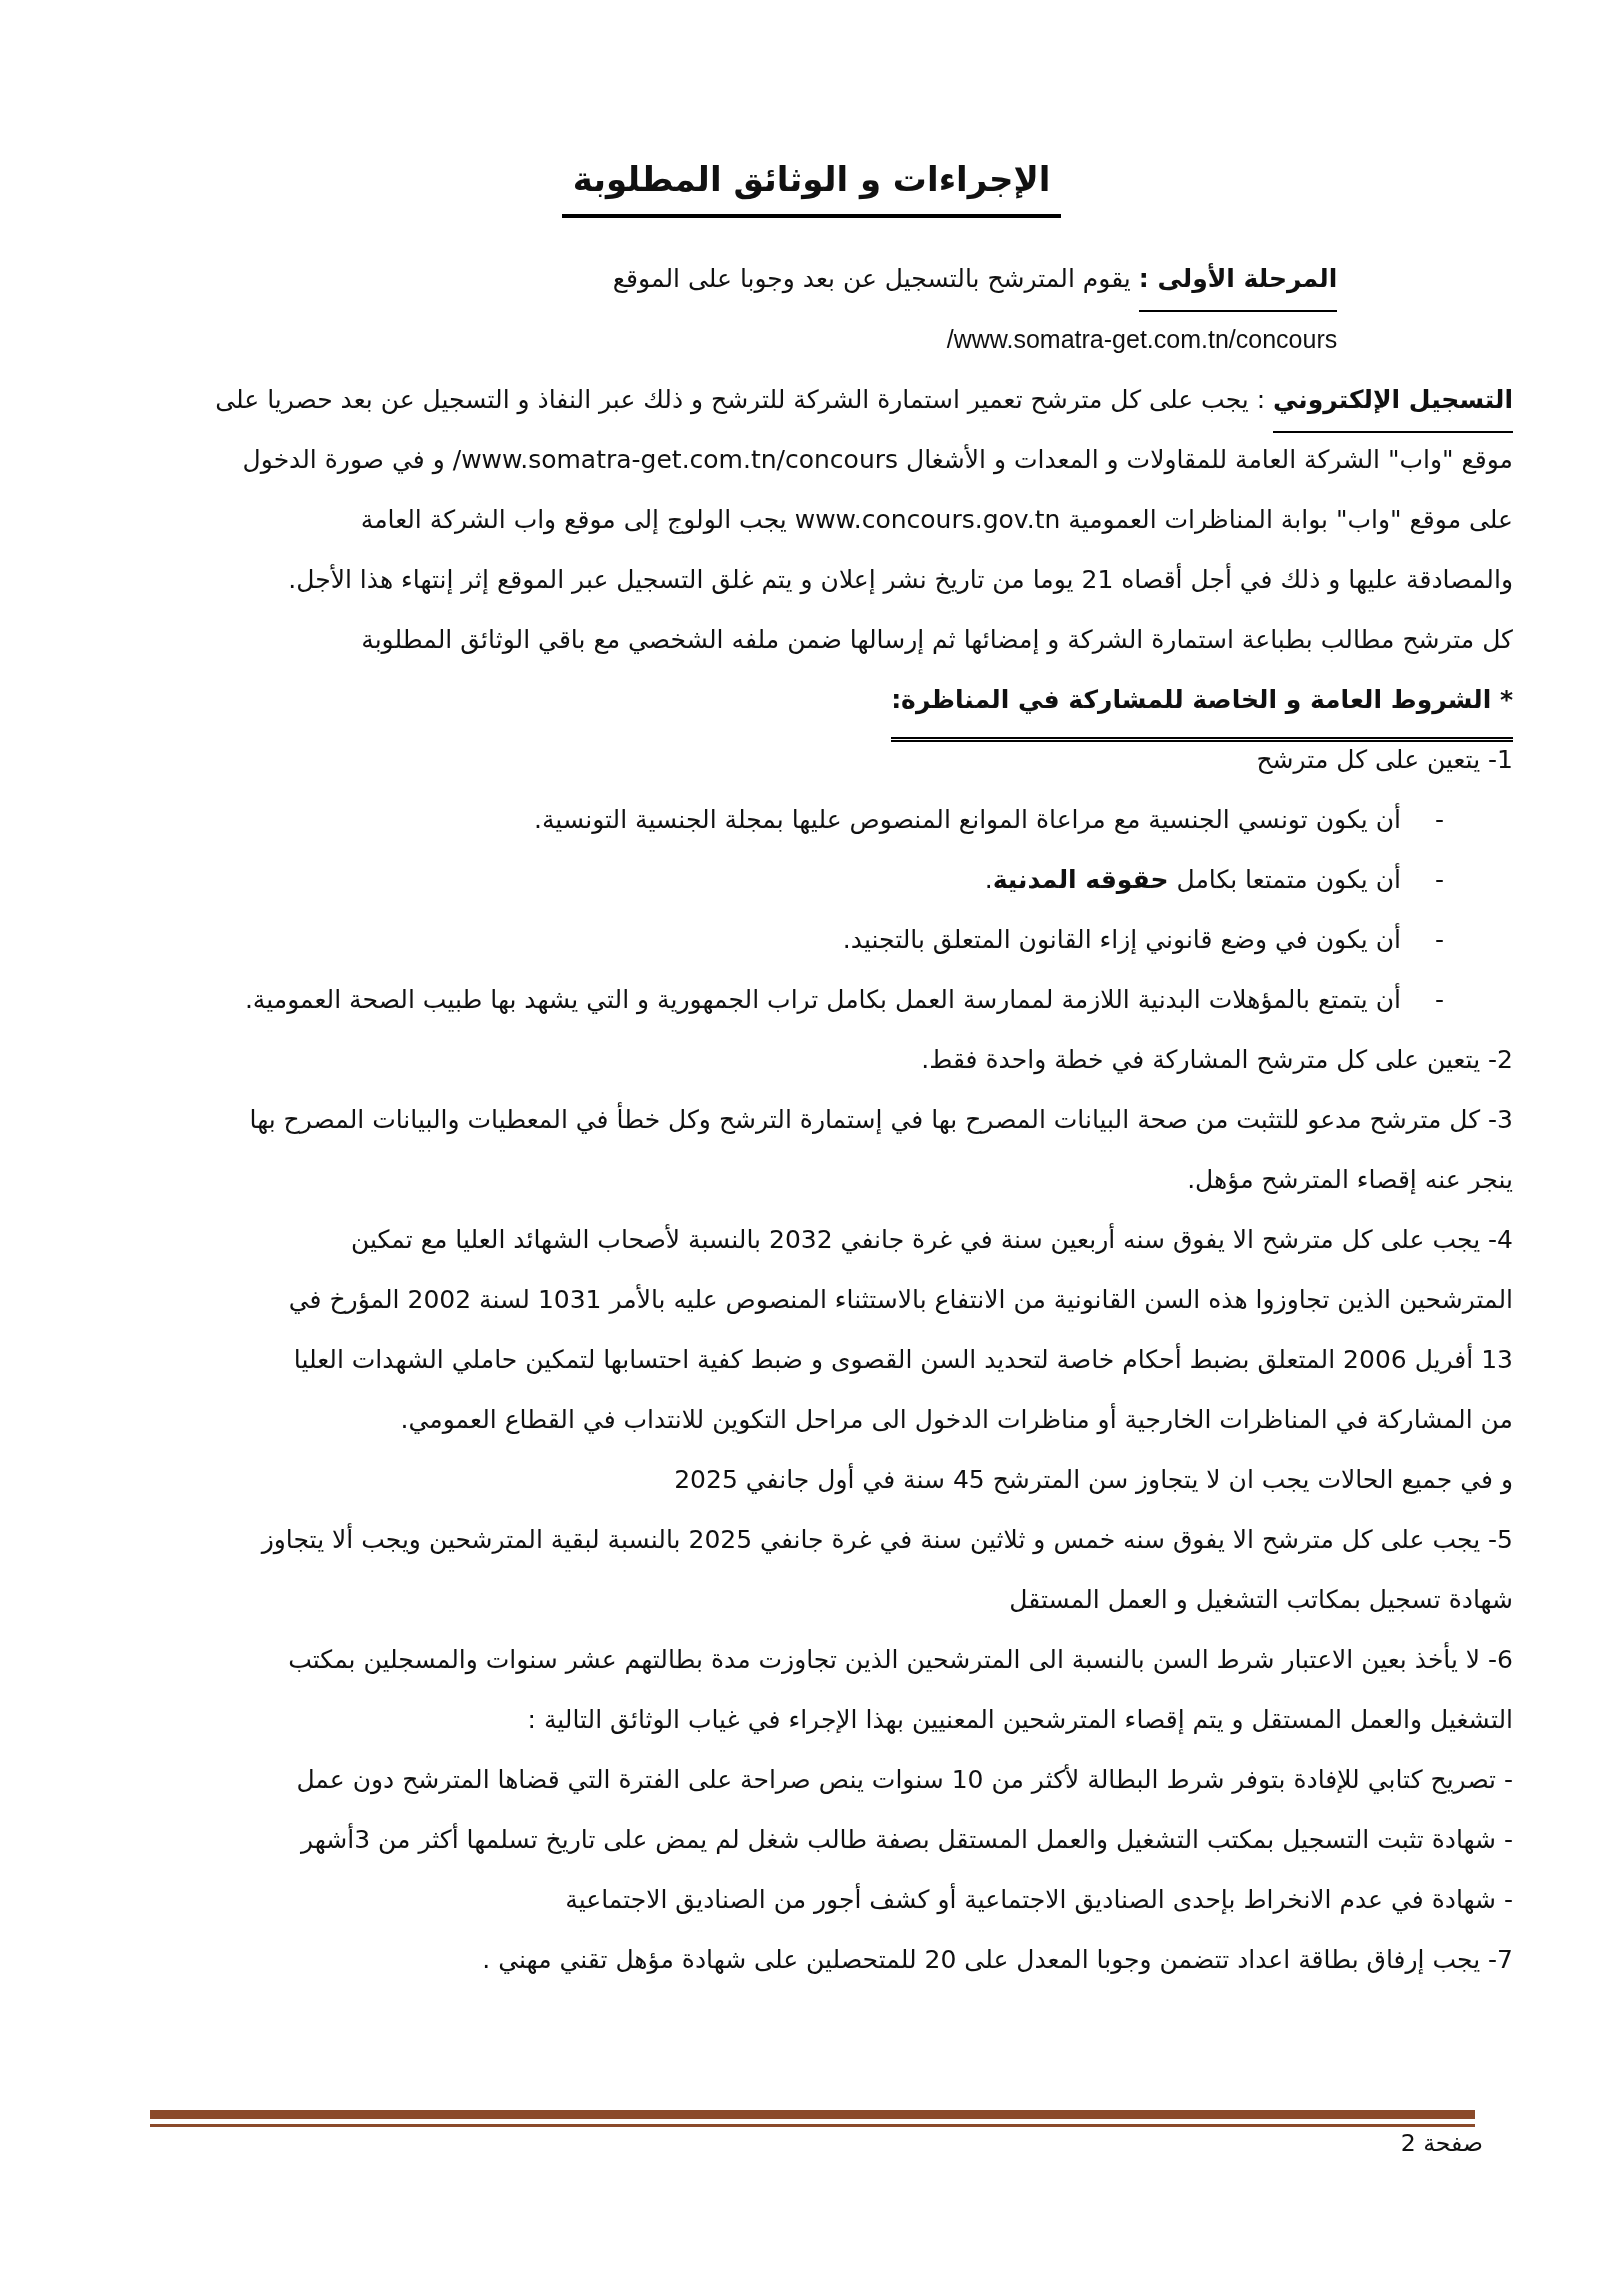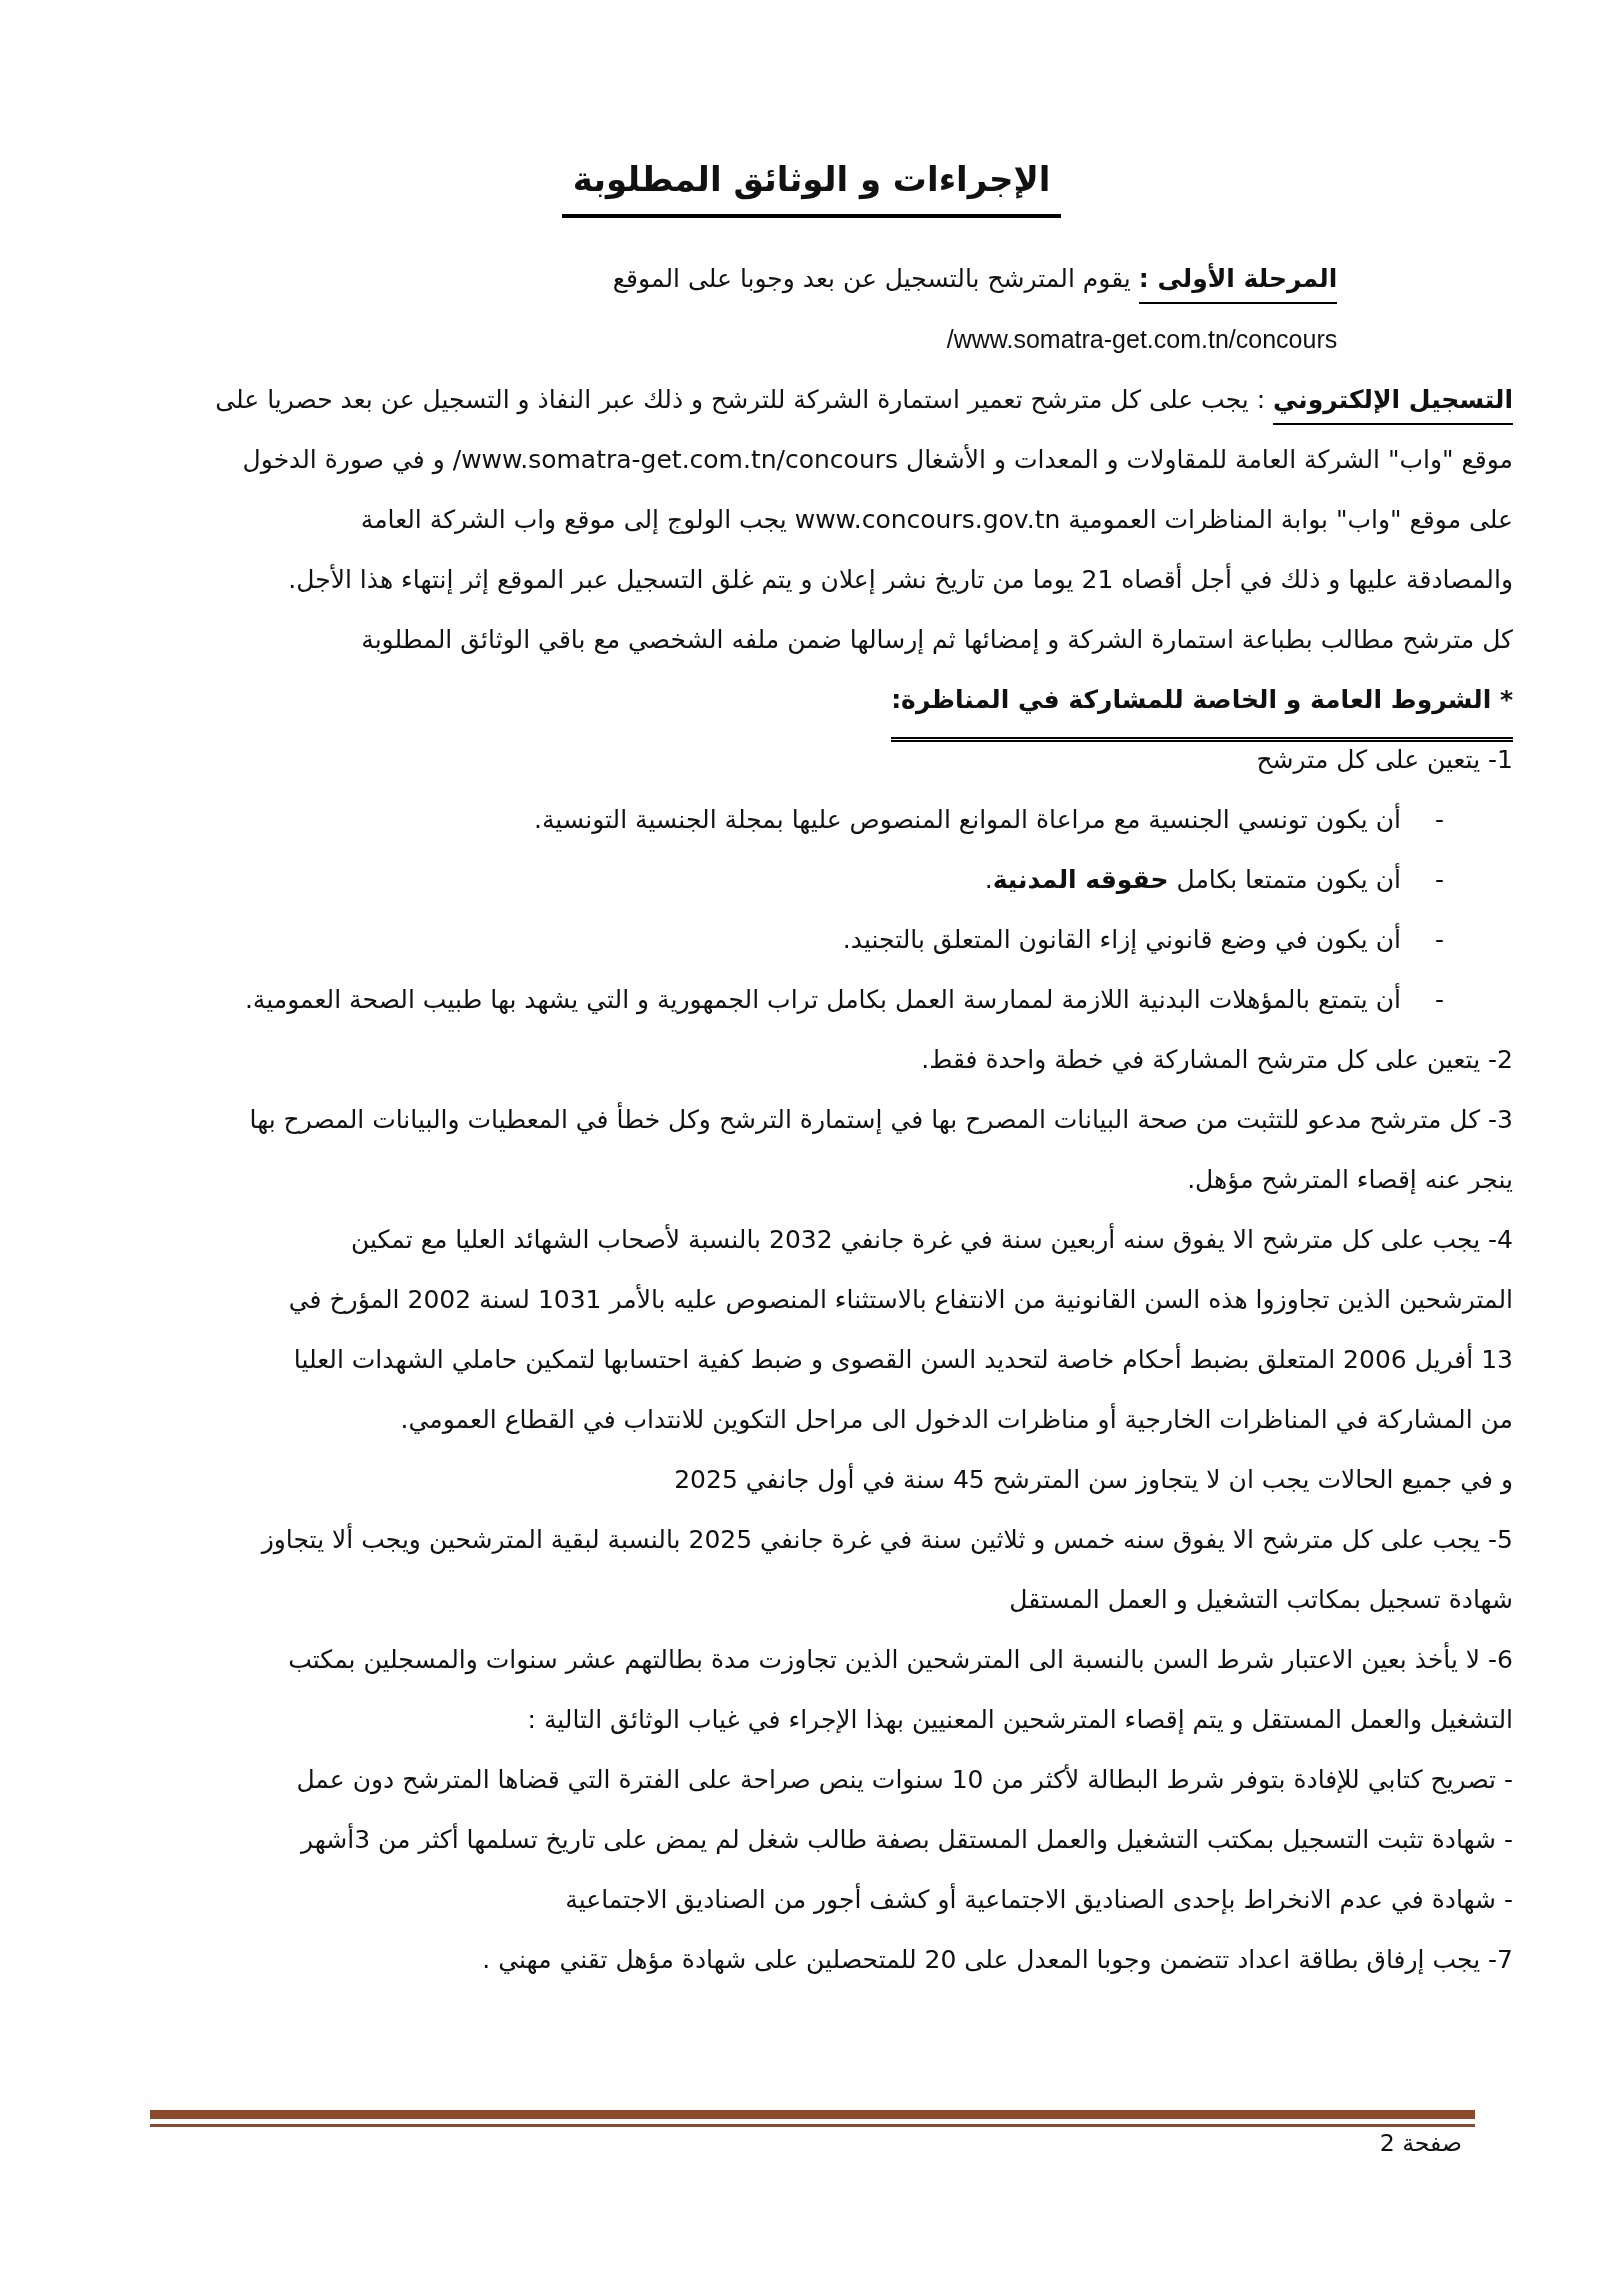--- a/index.html
+++ b/index.html
@@ -33,21 +33,21 @@
     line-height: 60px;
     white-space: nowrap;
     text-align: right;
   }
   .stage-line { text-align: center; padding-left: 327px; }
   .url-line { text-align: center; padding-left: 661px; }
   .url { font-family: "Liberation Sans", "DejaVu Sans", sans-serif; }
   .lead-underline {
     font-weight: bold;
     border-bottom: 2.6px solid #000;
-    padding-bottom: 9px;
+    padding-bottom: 17px;
   }
   .heading-line span {
     font-weight: bold;
     border-bottom: 5.9px double #000;
     padding-bottom: 23px;
   }
   .bullet { padding-right: 69px; }
   .dash { display: inline-block; margin-left: 34px; }
   .b { font-weight: bold; }
   .footer-rule-thick {
@@ -56,21 +56,21 @@
     width: 1325px; height: 8.5px;
   }
   .footer-rule-thin {
     position: absolute;
     left: 150px; top: 2124px;
     width: 1325px; height: 3.3px;
   }
   .page-num {
     position: absolute;
     top: 2127px;
-    right: 161px;
+    right: 140px;
     font-size: 23.6px;
     line-height: 33px;
   }
 </style>
 </head>
 <body>
 
 <div class="page">
   <div class="content">
 

